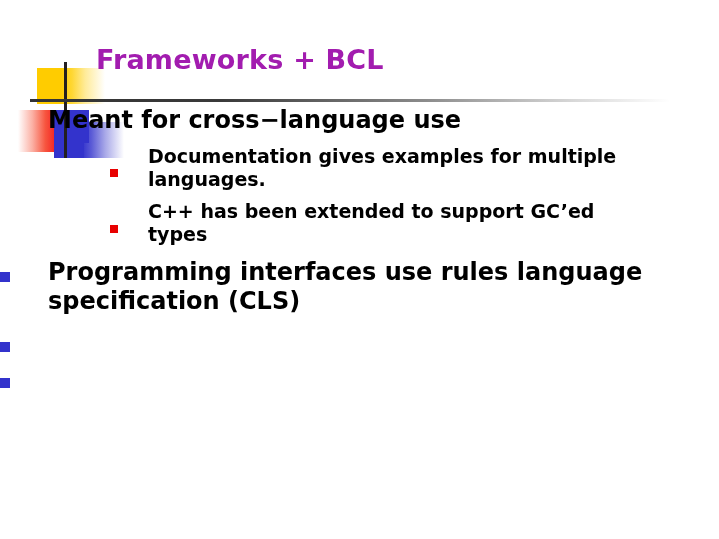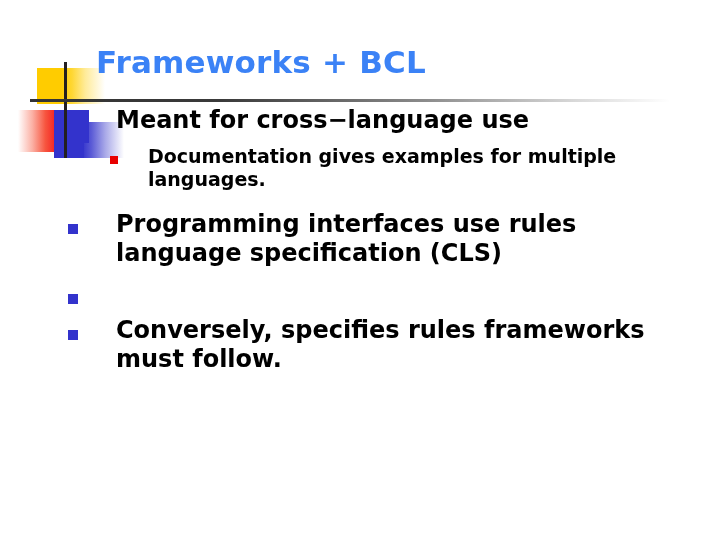--- a/index.html
+++ b/index.html
@@ -93,23 +93,23 @@
     width: 3px;
     height: 96px;
     background: #231f20;
   }
 
   
   #title {
     position: absolute;
     left: 96px;
     top: 44px;
-    font-size: 31px;
+    font-size: 27px;
     font-weight: bold;
-    color: #3b82f6;
+    color: #a21caf;
     letter-spacing: 0.2px;
     white-space: nowrap;
   }
 
   
   #title-rule {
     position: absolute;
     left: 30px;
     top: 99px;
     width: 640px;
@@ -126,21 +126,20 @@
   }
 
   .item {
     position: relative;
     display: flex;
     align-items: flex-start;
   }
 
   
   .lvl1 {
-    padding-left: 68px;
     margin-bottom: 2px;
   }
   .lvl1 .bullet {
     flex: 0 0 auto;
     width: 10px;
     height: 10px;
     background: #3333cc;
     margin-right: 0;
     margin-top: 14px;
   }
@@ -155,20 +154,21 @@
   }
   
   .lvl1.nobullet .bullet {
     background: transparent;
   }
 
   
   .lvl2 {
     padding-left: 110px;
     margin-bottom: 2px;
+    align-items: center;
   }
   .lvl2 .bullet {
     flex: 0 0 auto;
     width: 8px;
     height: 8px;
     background: #e80000;
     margin-top: 11px;
   }
   .lvl2 .text {
     flex: 1 1 auto;
@@ -212,35 +212,38 @@
 
     <div class="sp-a"></div>
 
     <div class="item lvl2">
       <span class="bullet"></span>
       <span class="text">Documentation gives examples for multiple languages.</span>
     </div>
 
     <div class="sp-a"></div>
 
+    <div class="item lvl2">
+      <span class="bullet"></span>
+      <span class="text">C++ has been extended to support GC’ed types</span>
+    </div>
 
     <div class="sp-b"></div>
 
     <div class="item lvl1">
       <span class="bullet"></span>
       <span class="text">Programming interfaces use rules language specification (CLS)</span>
     </div>
 
     <div class="sp-b"></div>
 
     <div class="item lvl1">
       <span class="bullet"></span>
     </div>
 
     <div class="sp-b"></div>
 
     <div class="item lvl1">
       <span class="bullet"></span>
-      <span class="text">Conversely, specifies rules frameworks must follow.</span>
     </div>
 
   </div>
 </div>
 
 </body></html>

